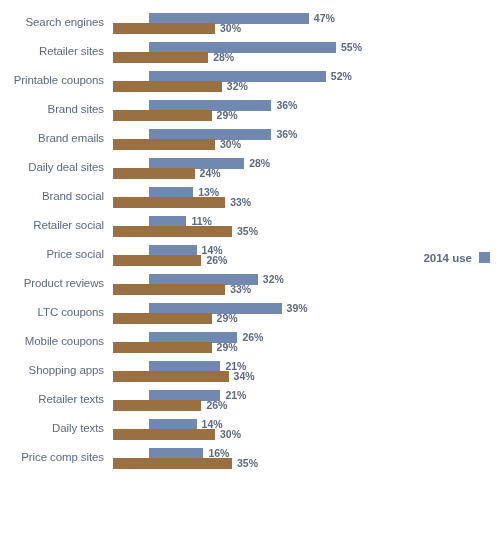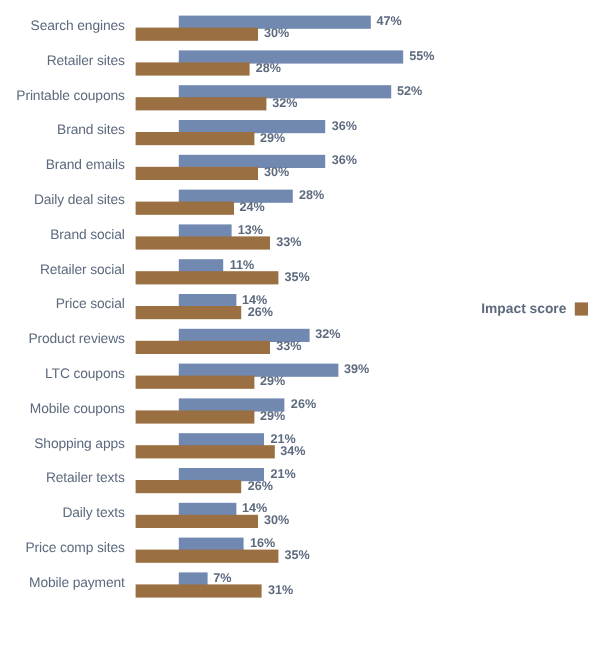--- a/index.html
+++ b/index.html
@@ -213,29 +213,22 @@
           <div class="bar-wrap score"><span class="bar score" style="width: 102px; background: rgb(154, 111, 66);"></span><span class="bar-value">30%</span></div>
         </div>
       </div>
       <div class="row">
         <div class="cat-label">Price comp sites</div>
         <div class="bars">
           <div class="bar-wrap use"><span class="bar use" style="width: 54.4px; background: rgb(113, 137, 176);"></span><span class="bar-value">16%</span></div>
           <div class="bar-wrap score"><span class="bar score" style="width: 119px; background: rgb(154, 111, 66);"></span><span class="bar-value">35%</span></div>
         </div>
       </div>
-      <div class="row">
-        <div class="cat-label">Mobile payment</div>
-        <div class="bars">
-          <div class="bar-wrap use"><span class="bar use" style="width: 23.8px; background: rgb(113, 137, 176);"></span><span class="bar-value">7%</span></div>
-          <div class="bar-wrap score"><span class="bar score" style="width: 105.4px; background: rgb(154, 111, 66);"></span><span class="bar-value">31%</span></div>
-        </div>
-      </div>
     </div>
 
   <div class="legend" id="legend">
       <div class="legend-item">
-        <span class="legend-label">Impact score</span>
-        <span class="legend-swatch score" style="background: rgb(154, 111, 66);"></span>
+        <span class="legend-label">2014 use</span>
+        <span class="legend-swatch use" style="background: rgb(113, 137, 176);"></span>
       </div>
     </div>
 
 </div>
 
 </body></html>

